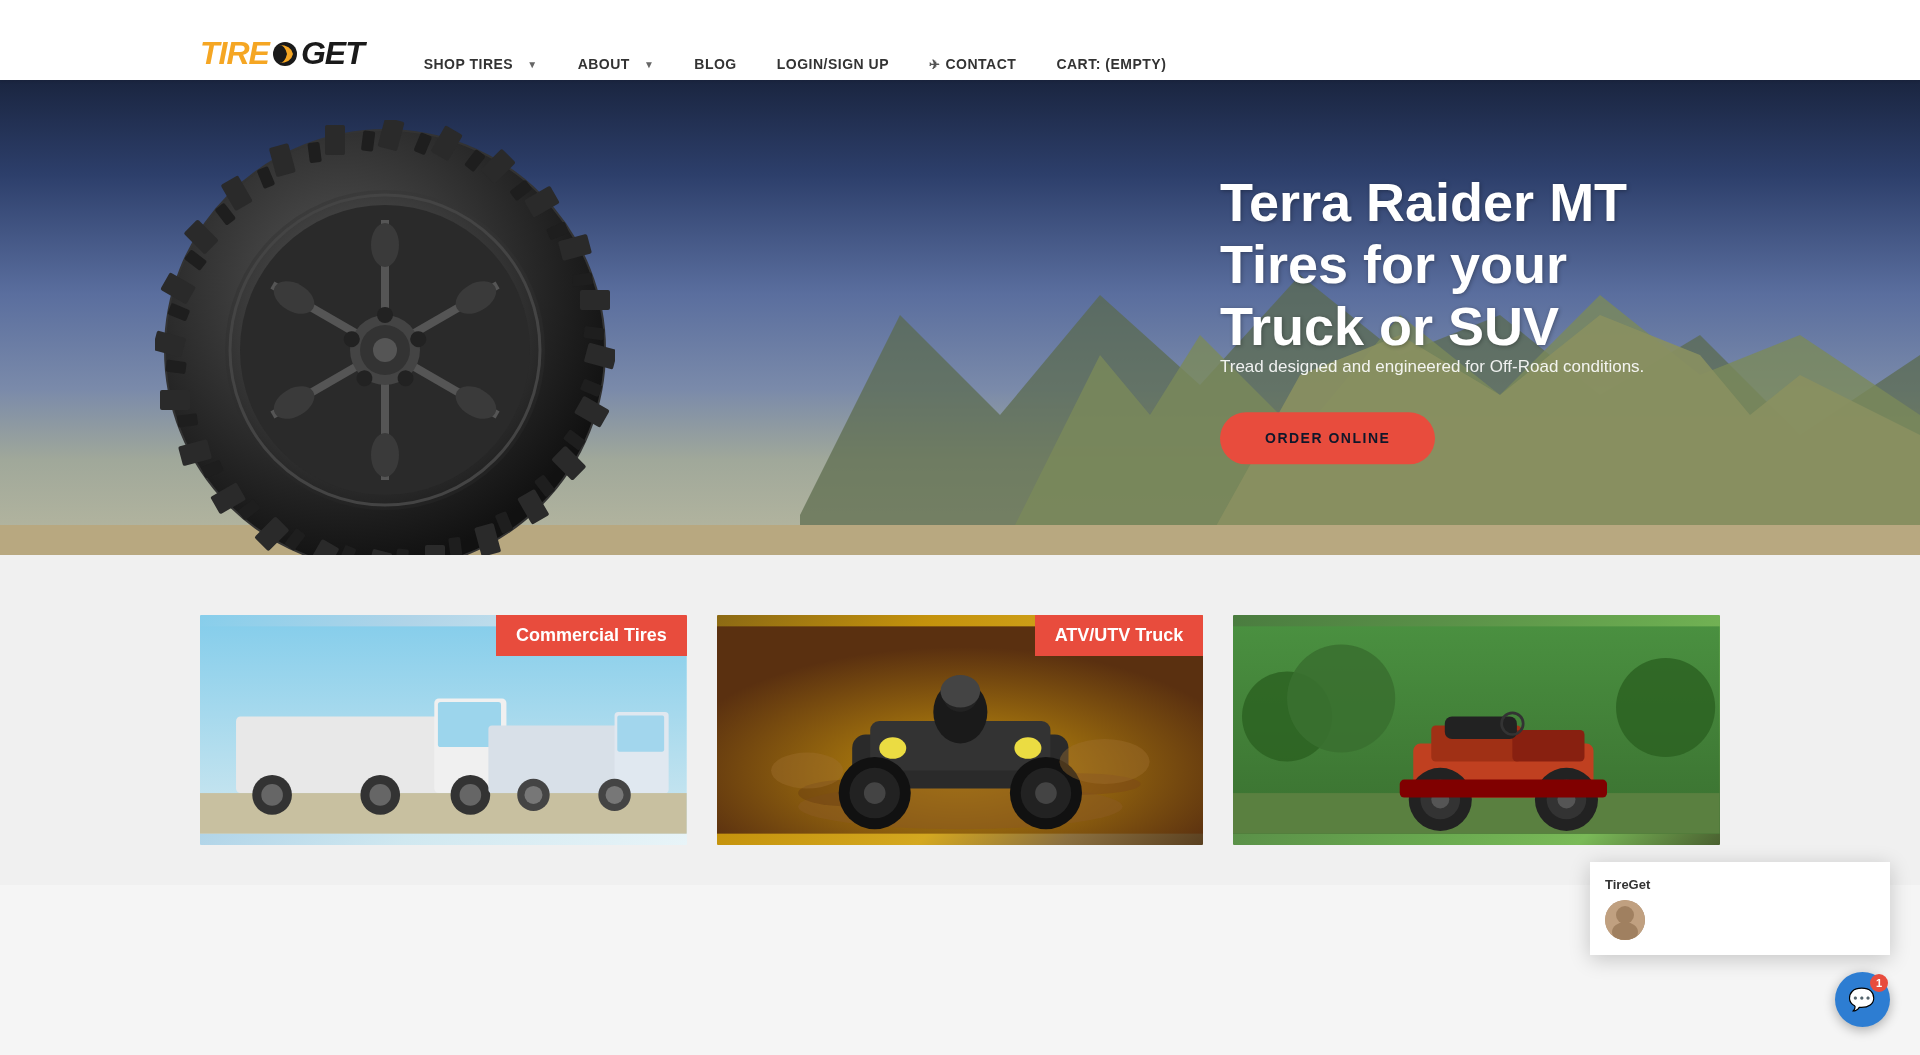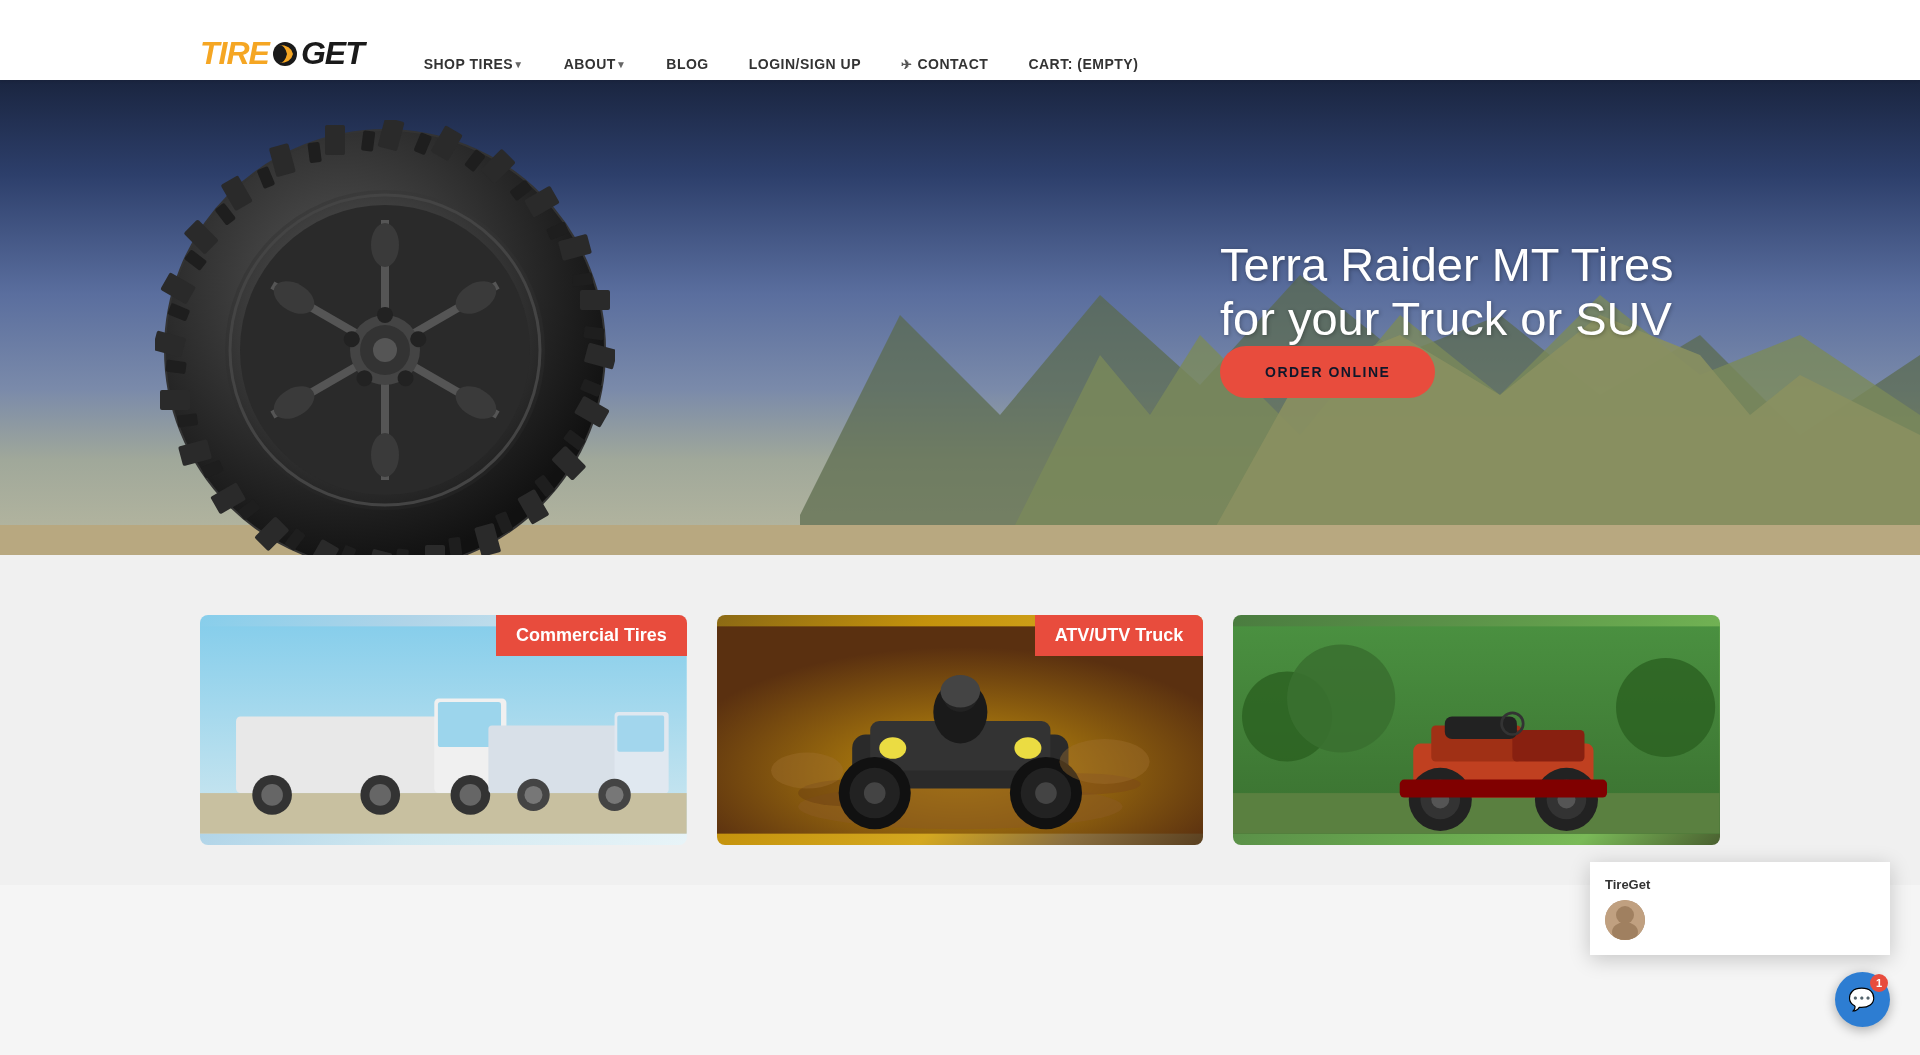--- a/index.html
+++ b/index.html
@@ -52,21 +52,21 @@
     .nav-item {
       font-size: 14px;
       font-weight: 700;
       color: #333;
       text-decoration: none;
       text-transform: uppercase;
       letter-spacing: 0.5px;
       cursor: pointer;
       display: flex;
       align-items: center;
-      gap: 0;
+      gap: 14px;
     }
     .nav-arrow {
       font-size: 10px;
       color: #666;
     }
     .nav-contact {
       display: flex;
       align-items: center;
       gap: 5px;
     }
@@ -112,22 +112,22 @@
 
     .hero-content {
       position: absolute;
       right: 200px;
       top: 50%;
       transform: translateY(-50%);
       color: white;
       max-width: 500px;
     }
     .hero-title {
-      font-size: 47px;
-      font-weight: 400;
+      font-size: 54px;
+      font-weight: 700;
       line-height: 1.15;
       text-shadow: 1px 1px 4px rgba(0,0,0,0.3);
     }
     .hero-subtitle {
       font-size: 17px;
       color: rgba(255,255,255,0.9);
       margin-bottom: 35px;
       font-weight: 400;
     }
     .hero-btn {
@@ -149,21 +149,21 @@
       padding: 60px 200px 40px;
       display: flex;
       gap: 30px;
       background: #f0f0f0;
     }
     .category-card {
       flex: 1;
       height: 230px;
       position: relative;
       overflow: hidden;
-      border-radius: 8px;
+      border-radius: 1px;
       cursor: pointer;
     }
     .category-bg {
       width: 100%;
       height: 100%;
       position: absolute;
       inset: 0;
     }
     .cat-commercial { background: linear-gradient(135deg, #87ceeb 0%, #b0d4e8 30%, #d0e8f0 60%, #e8f4f8 100%); }
     .cat-atv { background: linear-gradient(135deg, #8b6914 0%, #c4920c 30%, #d4a820 60%, #8b7040 80%, #5a4020 100%); }
@@ -411,20 +411,21 @@
       <circle cx="230" cy="195" r="8" fill="#222"></circle>
       <circle cx="230" cy="195" r="8" fill="#222" transform="rotate(72,230,230)"></circle>
       <circle cx="230" cy="195" r="8" fill="#222" transform="rotate(144,230,230)"></circle>
       <circle cx="230" cy="195" r="8" fill="#222" transform="rotate(216,230,230)"></circle>
       <circle cx="230" cy="195" r="8" fill="#222" transform="rotate(288,230,230)"></circle>
     </svg>
   </div>
 
   <div class="hero-content">
     <h1 class="hero-title">Terra Raider MT Tires for your Truck or SUV</h1>
+    <p class="hero-subtitle">Tread designed and engineered for Off-Road conditions.</p>
     <button class="hero-btn">ORDER ONLINE</button>
   </div>
 </section>
 
 <section class="categories">
 
   <div class="category-card">
     <div class="category-bg cat-commercial">
 
       <svg viewBox="0 0 540 230" style="position:absolute;bottom:0;left:0;width:100%;height:100%;">

